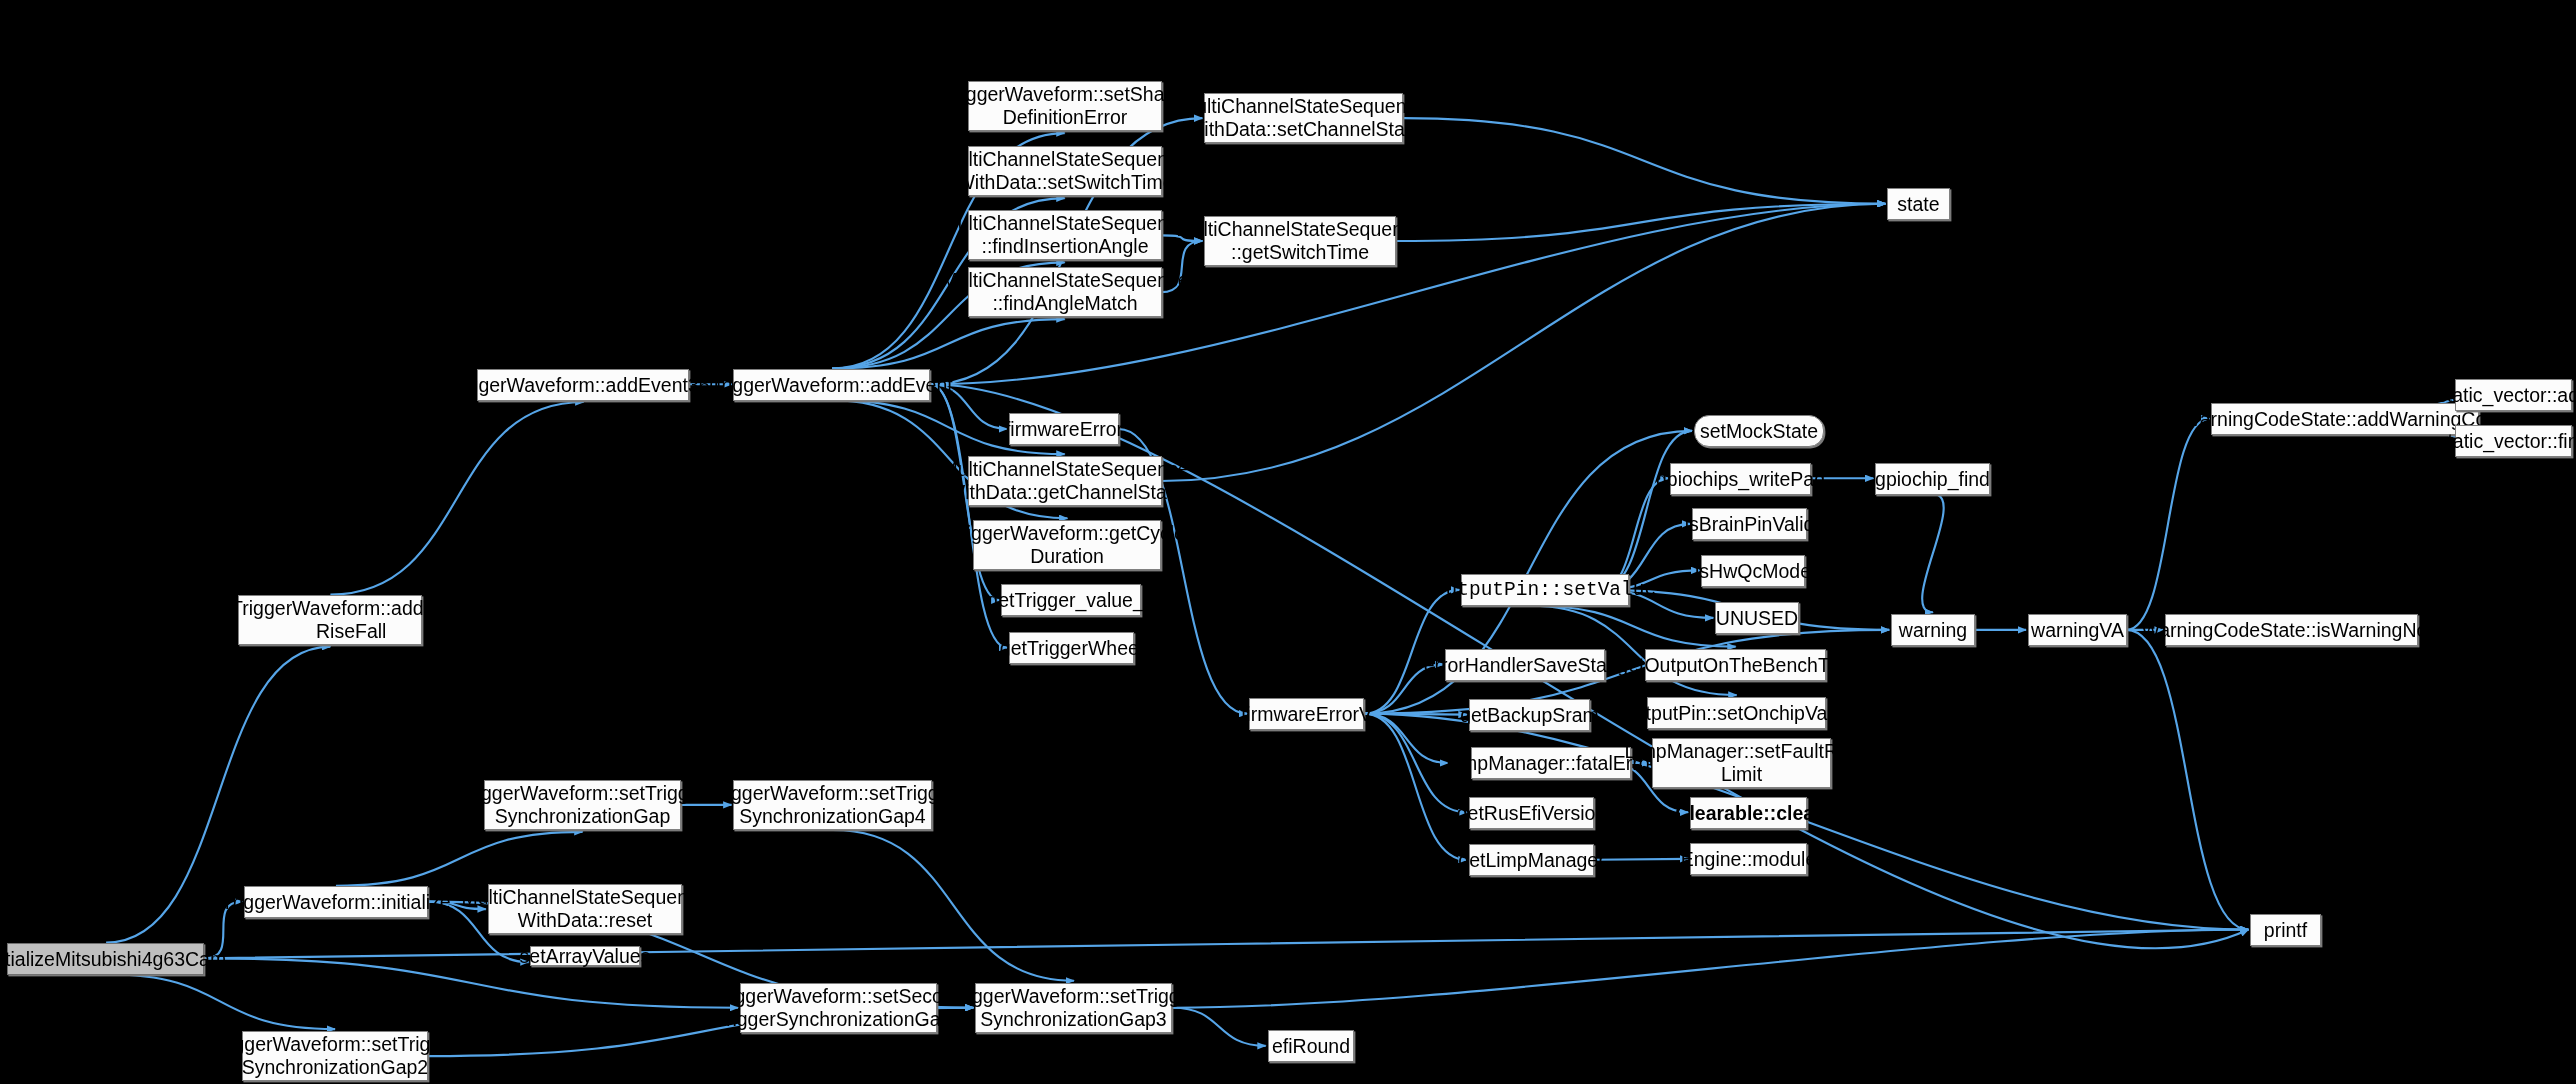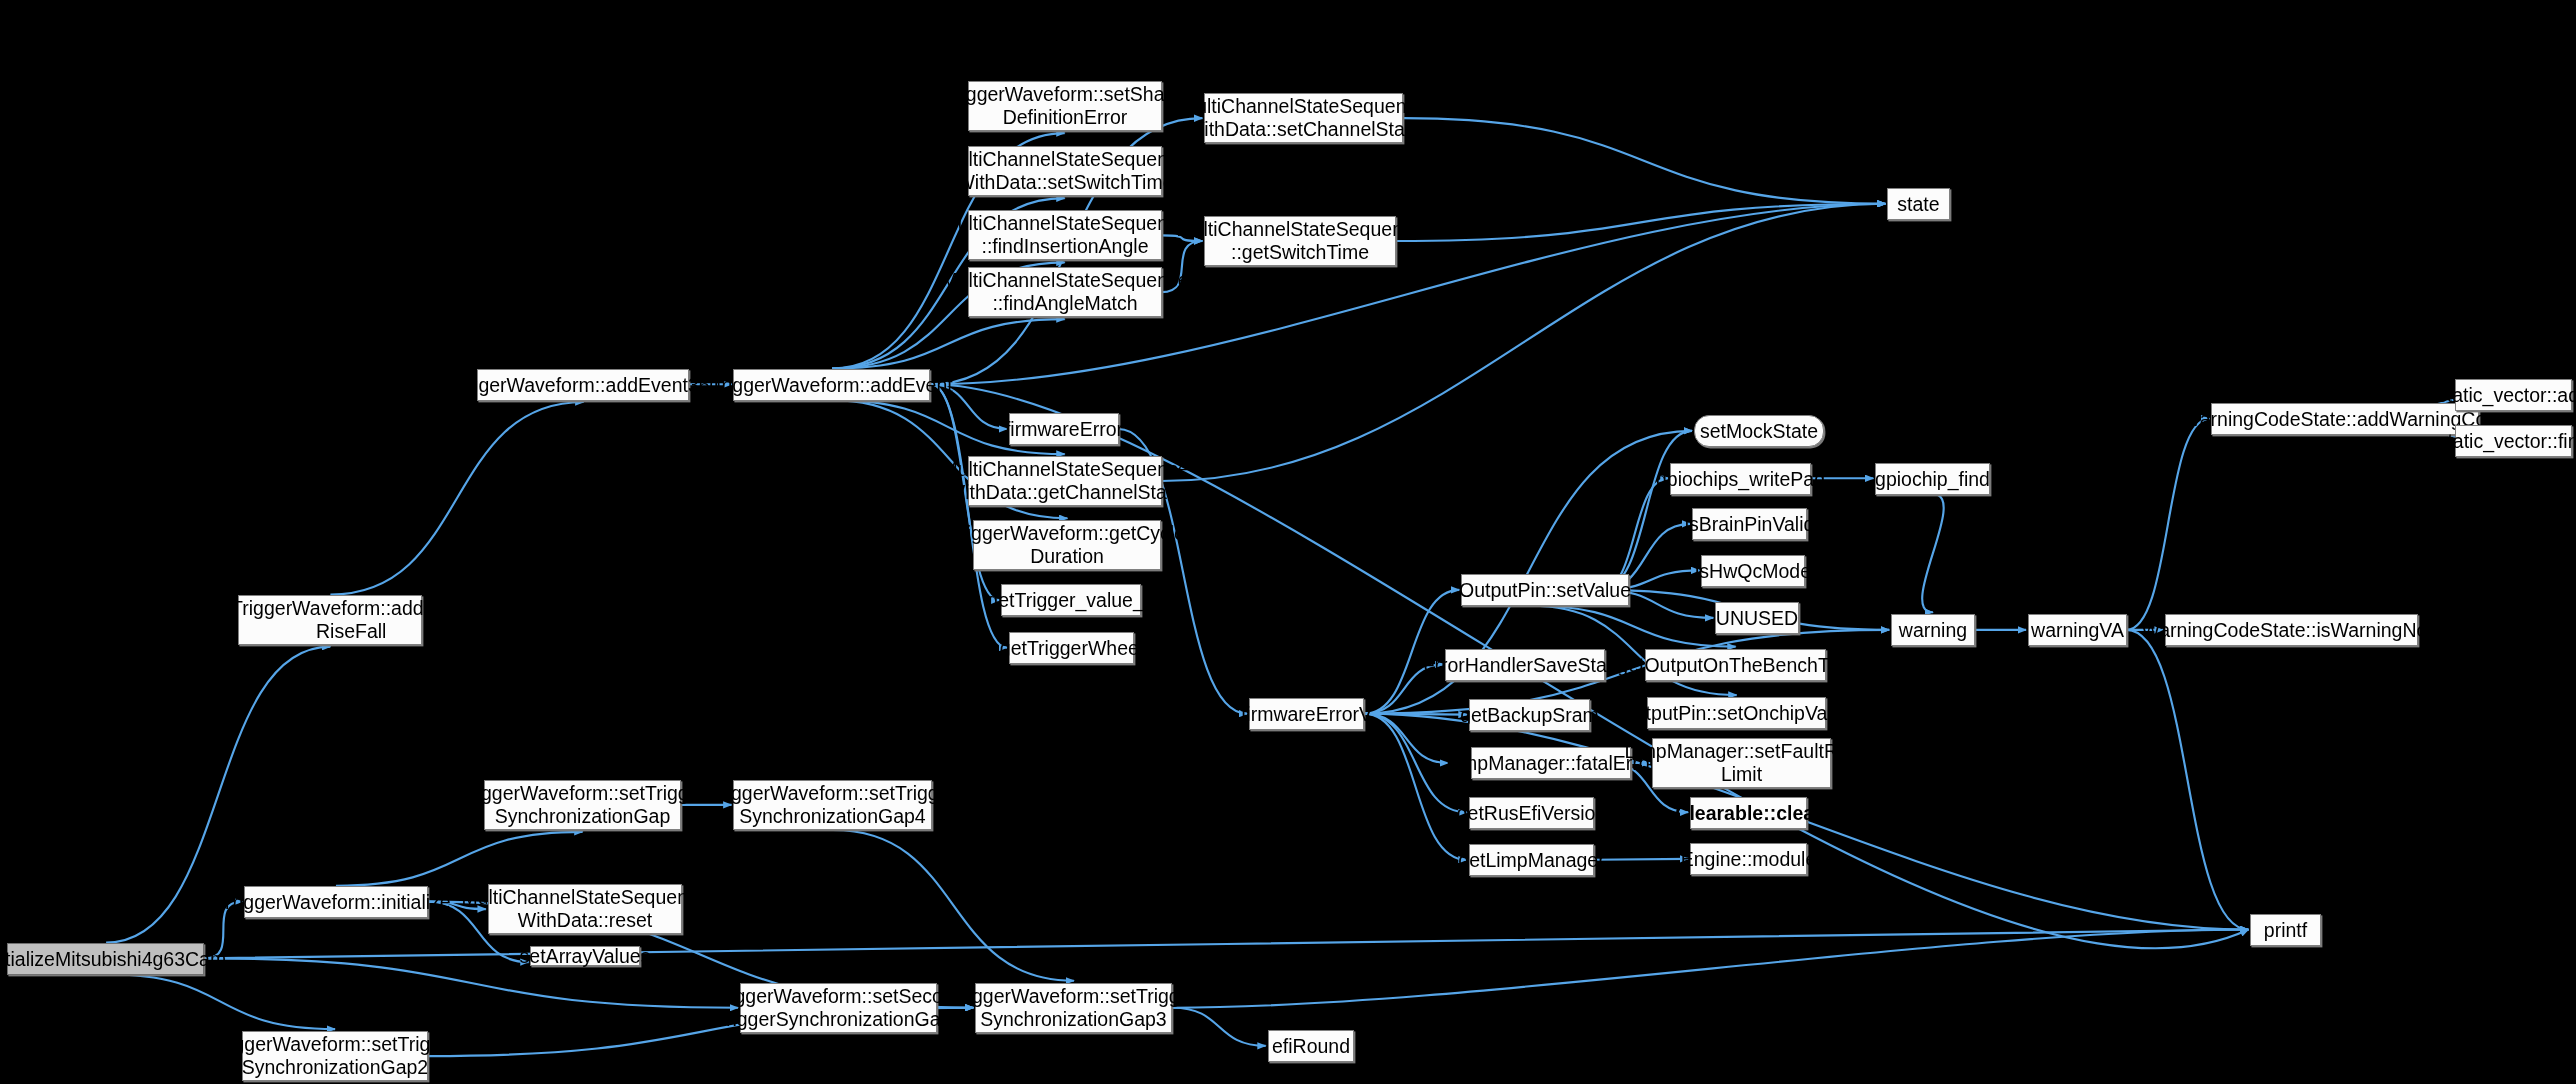--- a/index.html
+++ b/index.html
@@ -145,21 +145,21 @@
 WithData::setChannelState</span></div>
       <div class="node" style="left: 1204px; top: 216px; width: 192px; height: 50px;"><span>MultiChannelStateSequence
 ::getSwitchTime</span></div>
       <div class="node" style="left: 1249px; top: 698px; width: 115px; height: 32px;"><span>firmwareErrorV</span></div>
       <div class="node" style="left: 1268px; top: 1030px; width: 86px; height: 32px;"><span>efiRound</span></div>
       <div class="node" style="left: 1445px; top: 649px; width: 160px; height: 32px;"><span>errorHandlerSaveStack</span></div>
       <div class="node" style="left: 1469px; top: 699px; width: 121px; height: 32px;"><span>getBackupSram</span></div>
       <div class="node" style="left: 1450px; top: 747px; width: 160px; height: 32px; margin-left: 21px;"><span>LimpManager::fatalError</span></div>
       <div class="node" style="left: 1469px; top: 797px; width: 125px; height: 32px;"><span>getRusEfiVersion</span></div>
       <div class="node" style="left: 1469px; top: 844px; width: 125px; height: 32px;"><span>getLimpManager</span></div>
-      <div class="node" style="left: 1461px; top: 574px; width: 168px; height: 32px;"><span>OutputPin::setValue</span></div>
+      <div class="node" style="left: 1461px; top: 574px; width: 168px; height: 32px; font-family: Liberation Mono, monospace;"><span>OutputPin::setValue</span></div>
       <div class="node" style="left: 1694px; top: 415px; width: 130px; height: 32px; border-radius: 15px;"><span>setMockState</span></div>
       <div class="node" style="left: 1670px; top: 463px; width: 141px; height: 32px;"><span>gpiochips_writePad</span></div>
       <div class="node" style="left: 1692px; top: 508px; width: 115px; height: 32px;"><span>isBrainPinValid</span></div>
       <div class="node" style="left: 1701px; top: 555px; width: 104px; height: 32px;"><span>isHwQcMode</span></div>
       <div class="node" style="left: 1715px; top: 602px; width: 84px; height: 32px;"><span>UNUSED</span></div>
       <div class="node" style="left: 1645px; top: 649px; width: 181px; height: 32px;"><span>getOutputOnTheBenchTest</span></div>
       <div class="node" style="left: 1647px; top: 697px; width: 179px; height: 32px;"><span>OutputPin::setOnchipValue</span></div>
       <div class="node" style="left: 1652px; top: 738px; width: 179px; height: 50px;"><span>LimpManager::setFaultRev
 Limit</span></div>
       <div class="node" style="left: 1690px; top: 797px; width: 117px; height: 32px; font-weight: bold;"><span>Clearable::clear</span></div>

